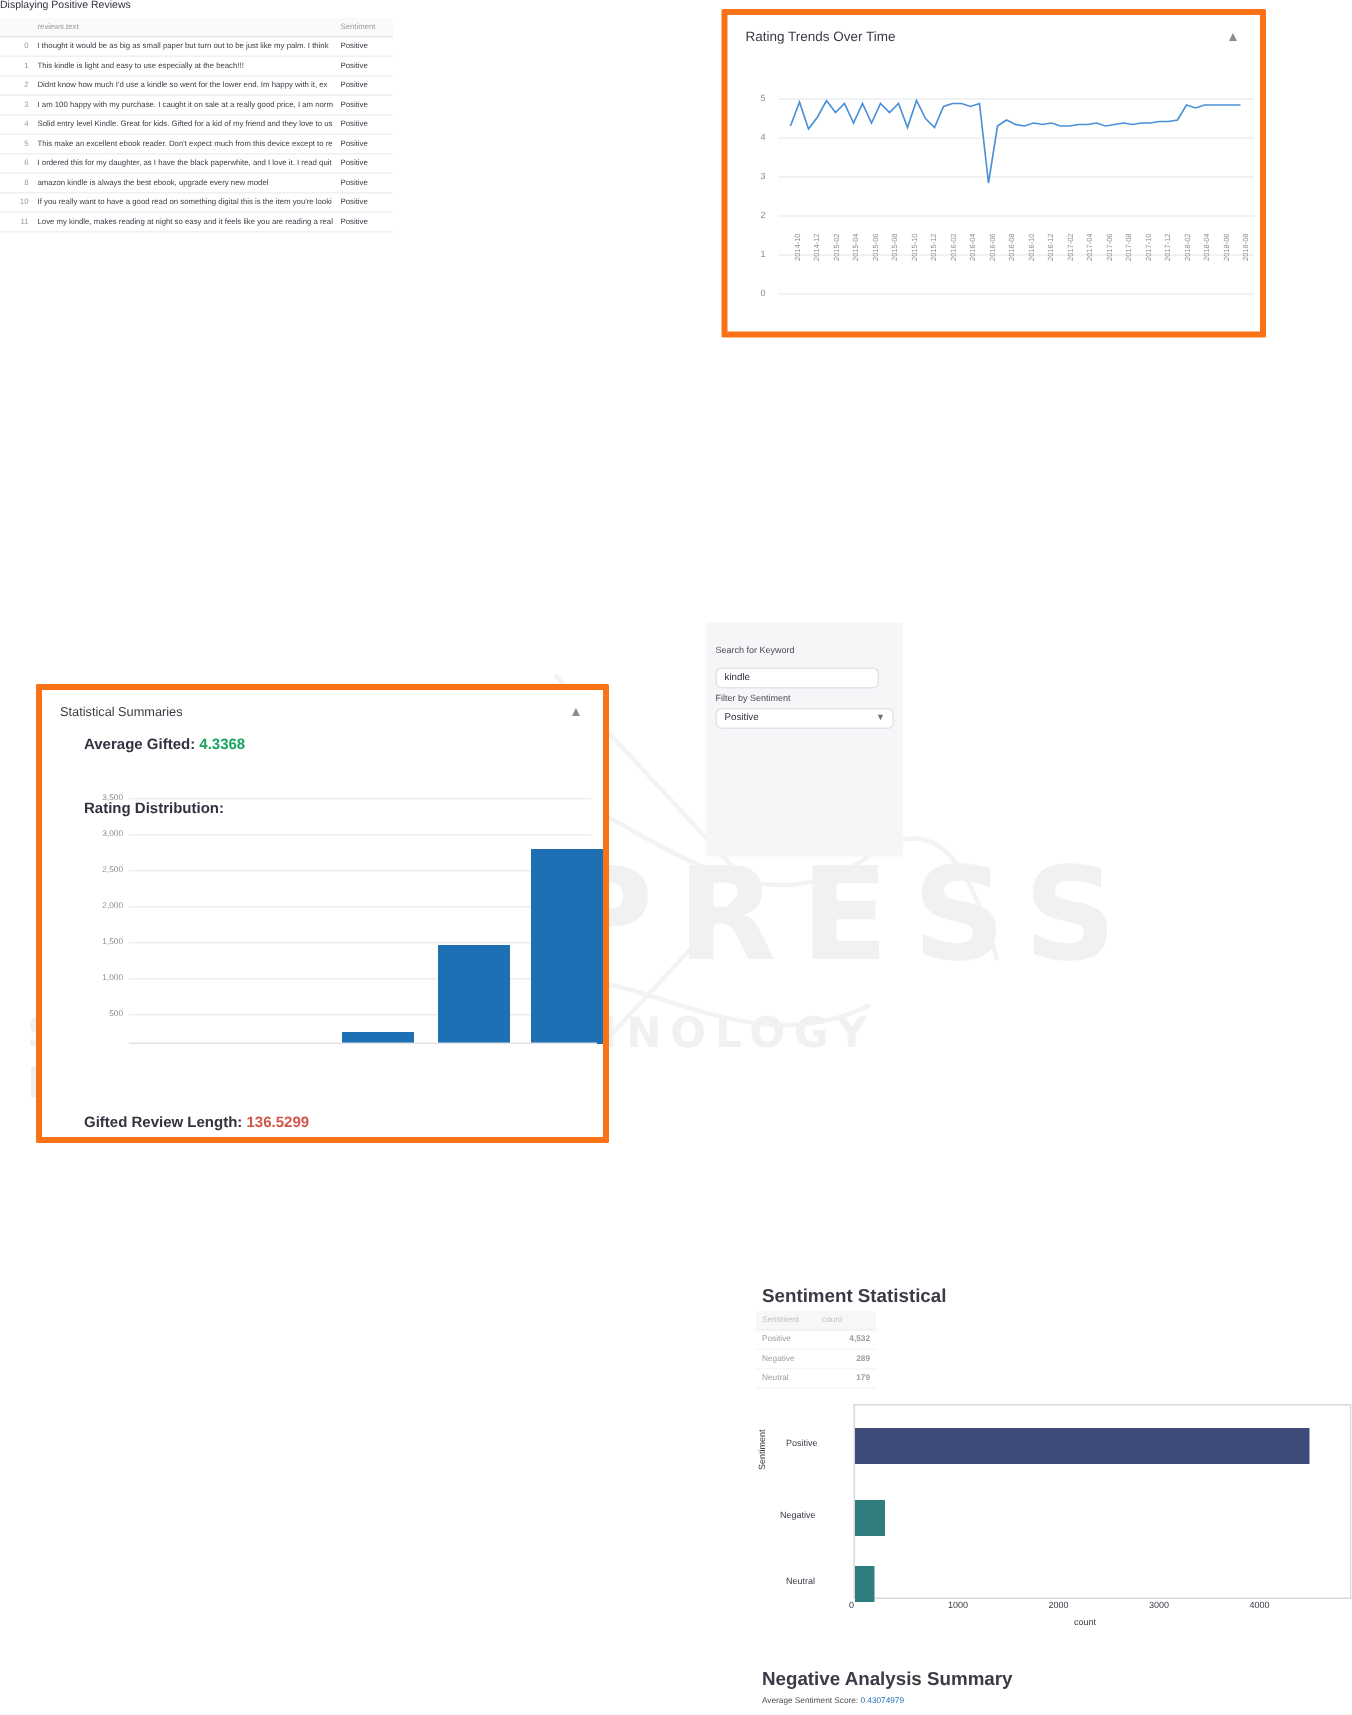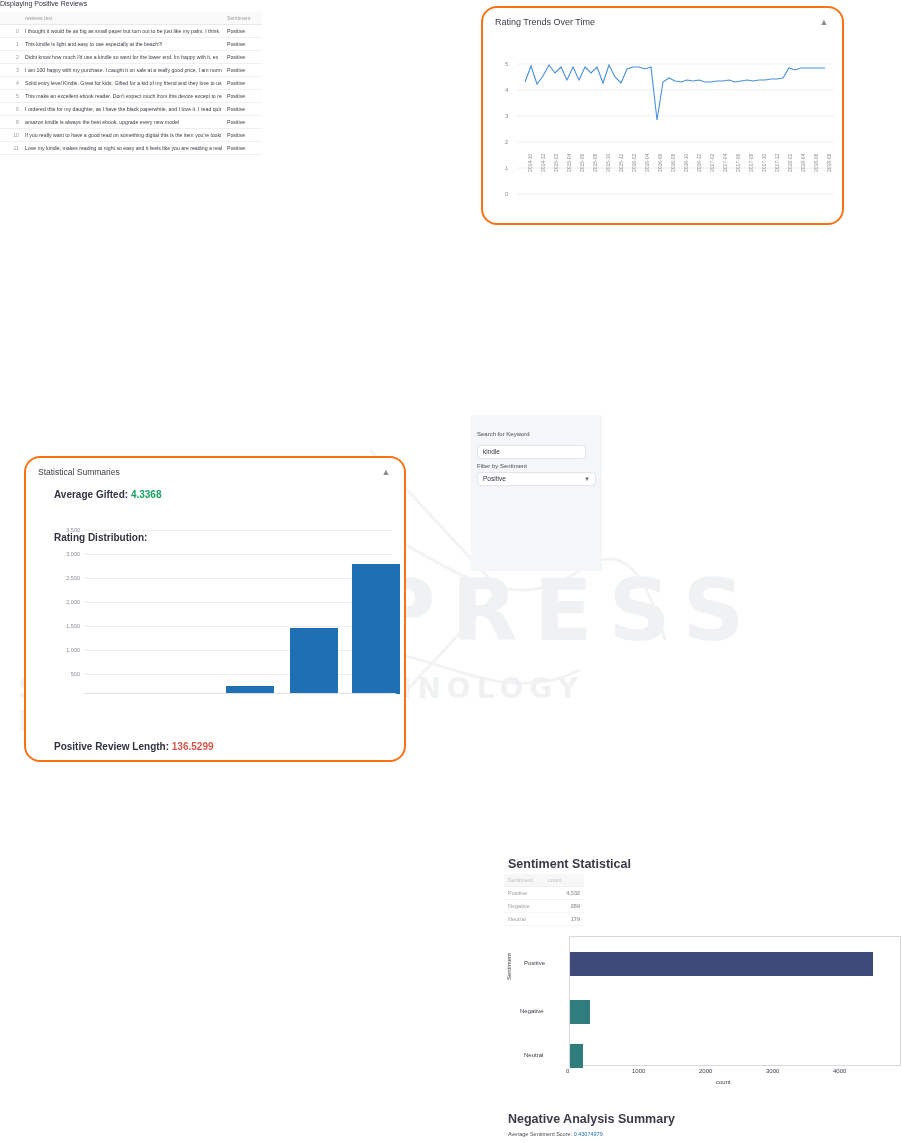--- a/index.html
+++ b/index.html
@@ -6,22 +6,22 @@
   body{
     width:901px;height:1143px;position:relative;overflow:hidden;
     background:#ffffff;
     font-family:"Liberation Sans", sans-serif;
     color:#31333f;
   }
   
   .card{
     position:absolute;
     background:#ffffff;
-    border:2px solid #f97316;
-    border-radius:16px;
+    border:4px solid #f97316;
+    border-radius:1px;
     box-sizing:border-box;
   }
   .card-head{
     display:flex;align-items:center;justify-content:space-between;
     padding:8px 12px 4px 12px;
     font-size:9px;color:#3b3b46;
   }
   .chev{
     width:12px;height:12px;color:#8b8b94;display:flex;align-items:center;justify-content:center;
     font-size:9px;line-height:1;
@@ -210,21 +210,21 @@
 
     <div style="position:absolute;left:30px;top:0;width:312px;height:164px;">
       <div class="bar" style="left:142px;width:48px;height:8px;"></div>
       <div class="bar" style="left:206px;width:48px;height:66px;"></div>
       <div class="bar" style="left:268px;width:48px;height:130px;"></div>
       <div style="position:absolute;left:0;bottom:0;width:312px;height:1px;background:#e3e3e6;"></div>
     </div>
   </div>
 
   <div class="stat-line" style="left:28px;top:283px;">
-    <span>Positive Review Length:</span>
+    <span>Gifted Review Length:</span>
     <span class="stat-val red">136.5299</span>
   </div>
 </div>
 
 <div class="card" id="searchPanel">
   <div style="position:absolute;left:6px;top:16px;">
     <div class="field-label">Search for Keyword</div>
     <input class="text-input" type="text" value="kindle" placeholder="kindle" style="">
   </div>
   <div style="position:absolute;left:6px;top:48px;">

